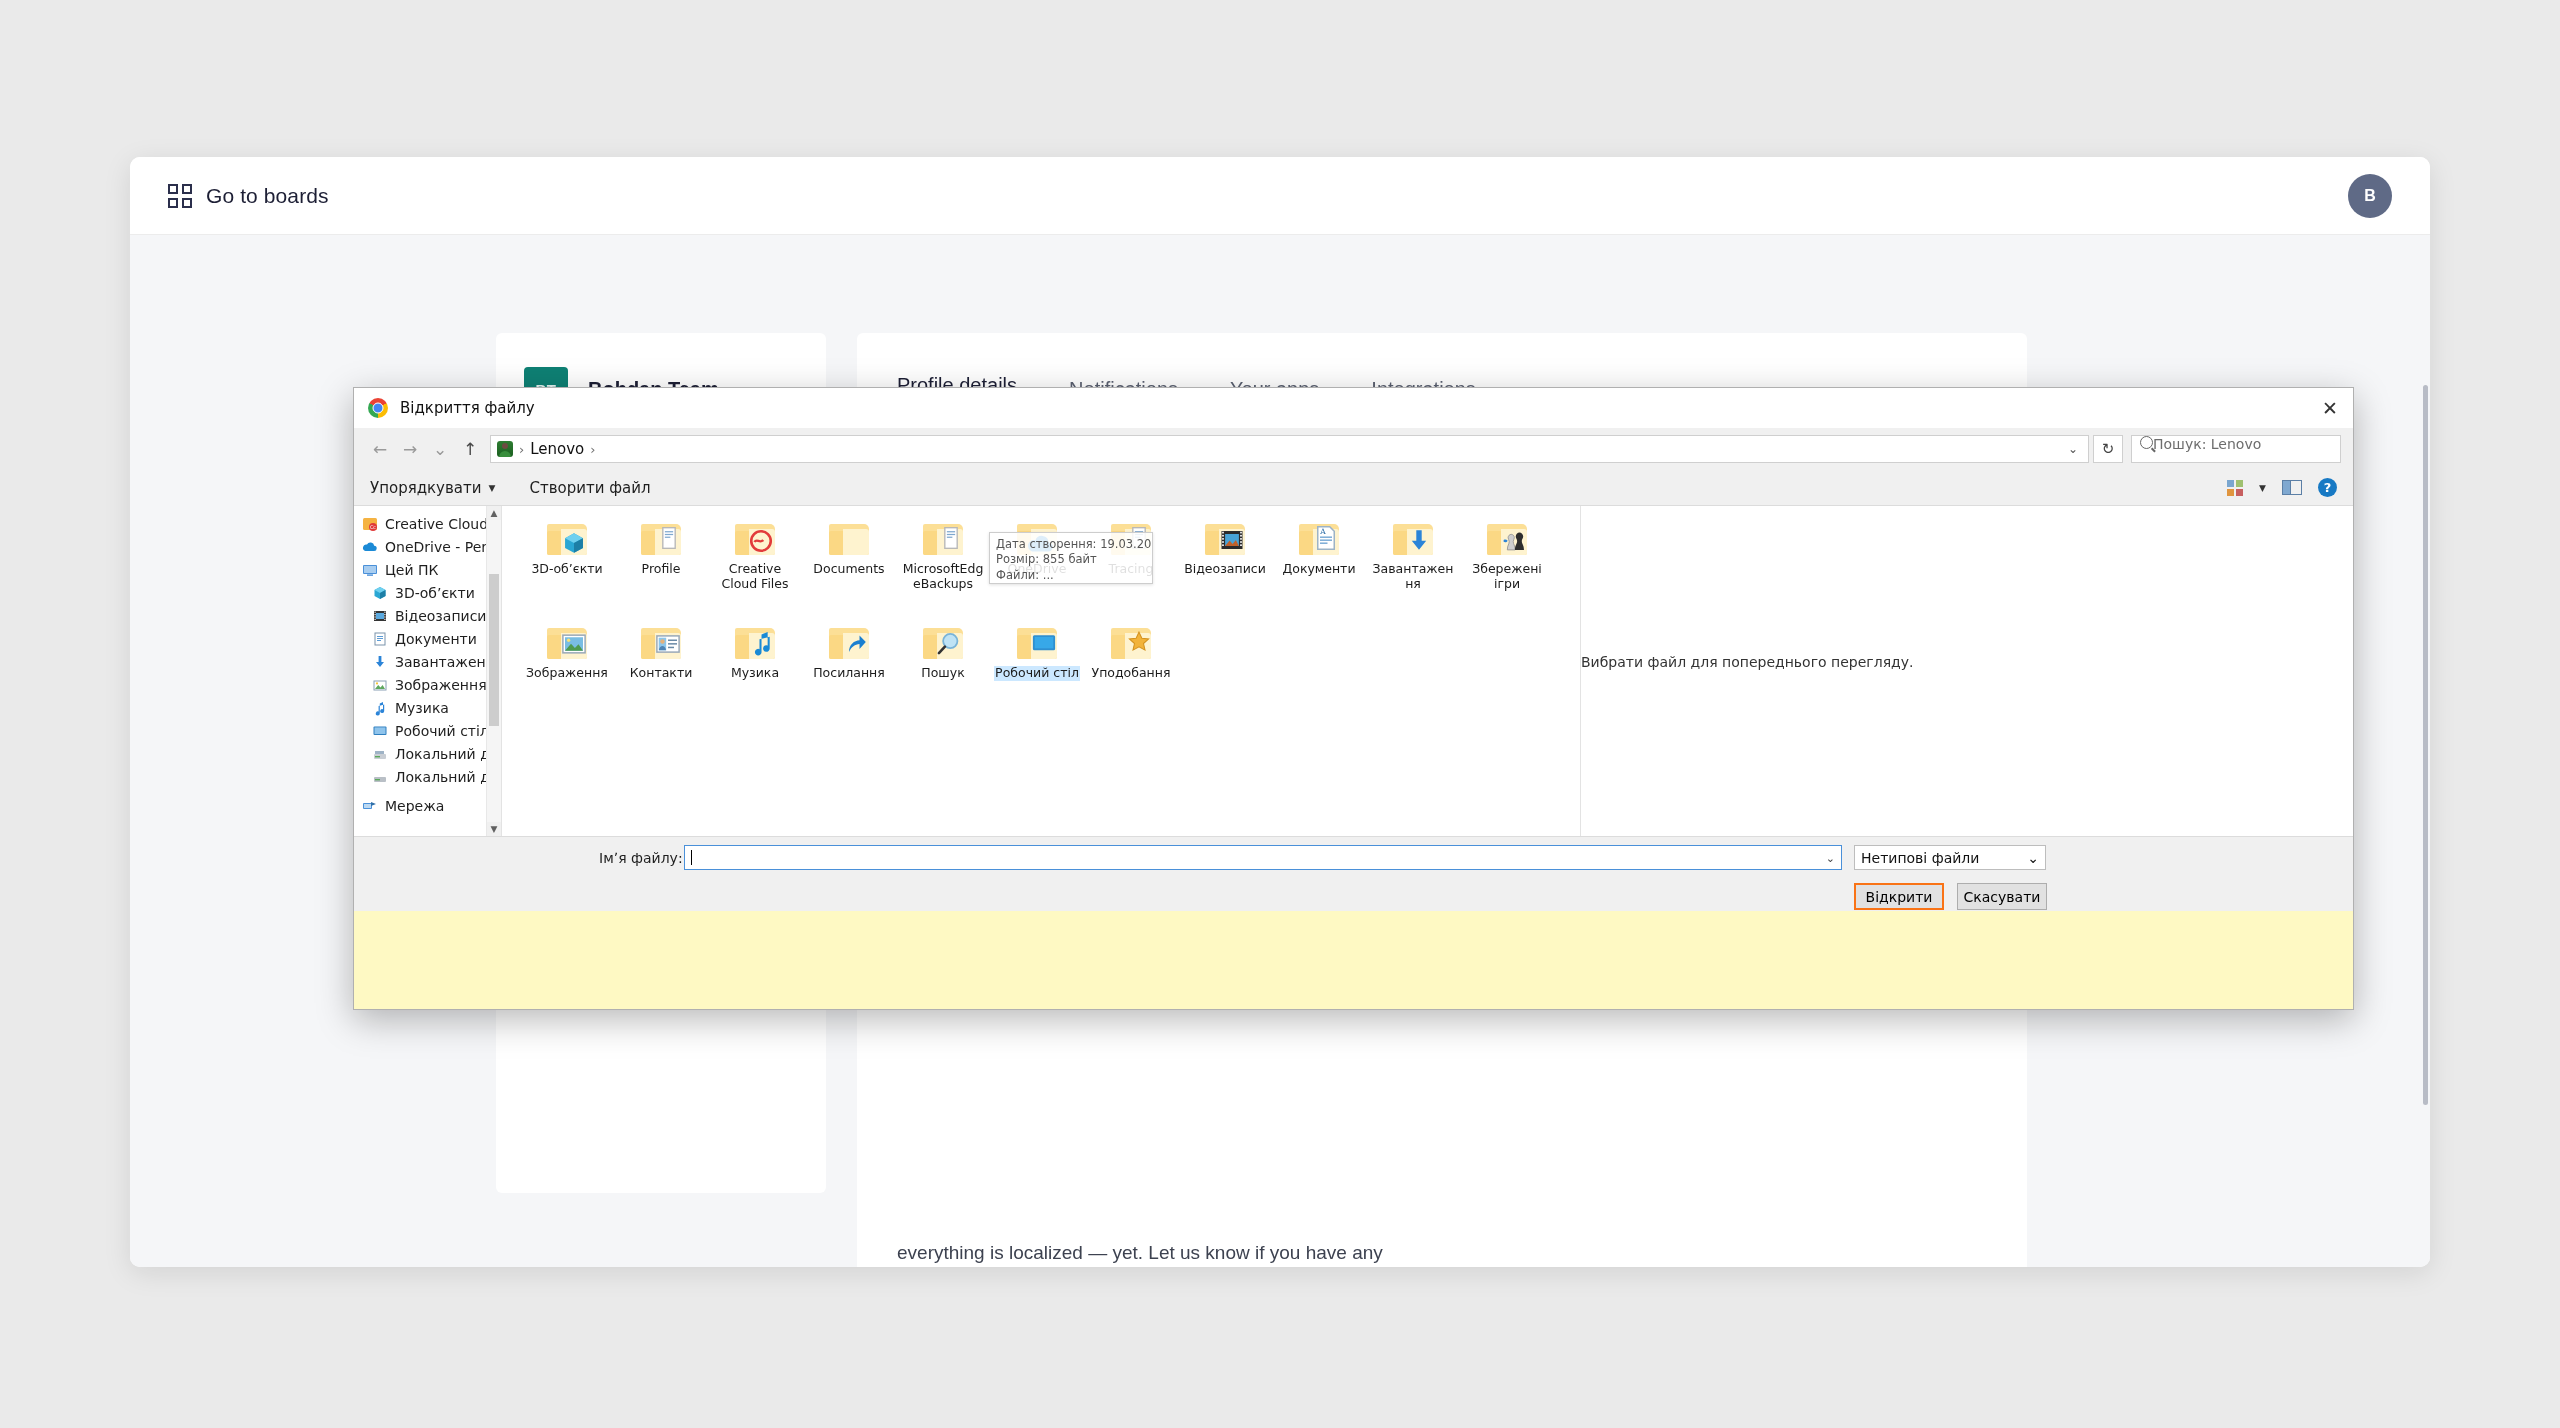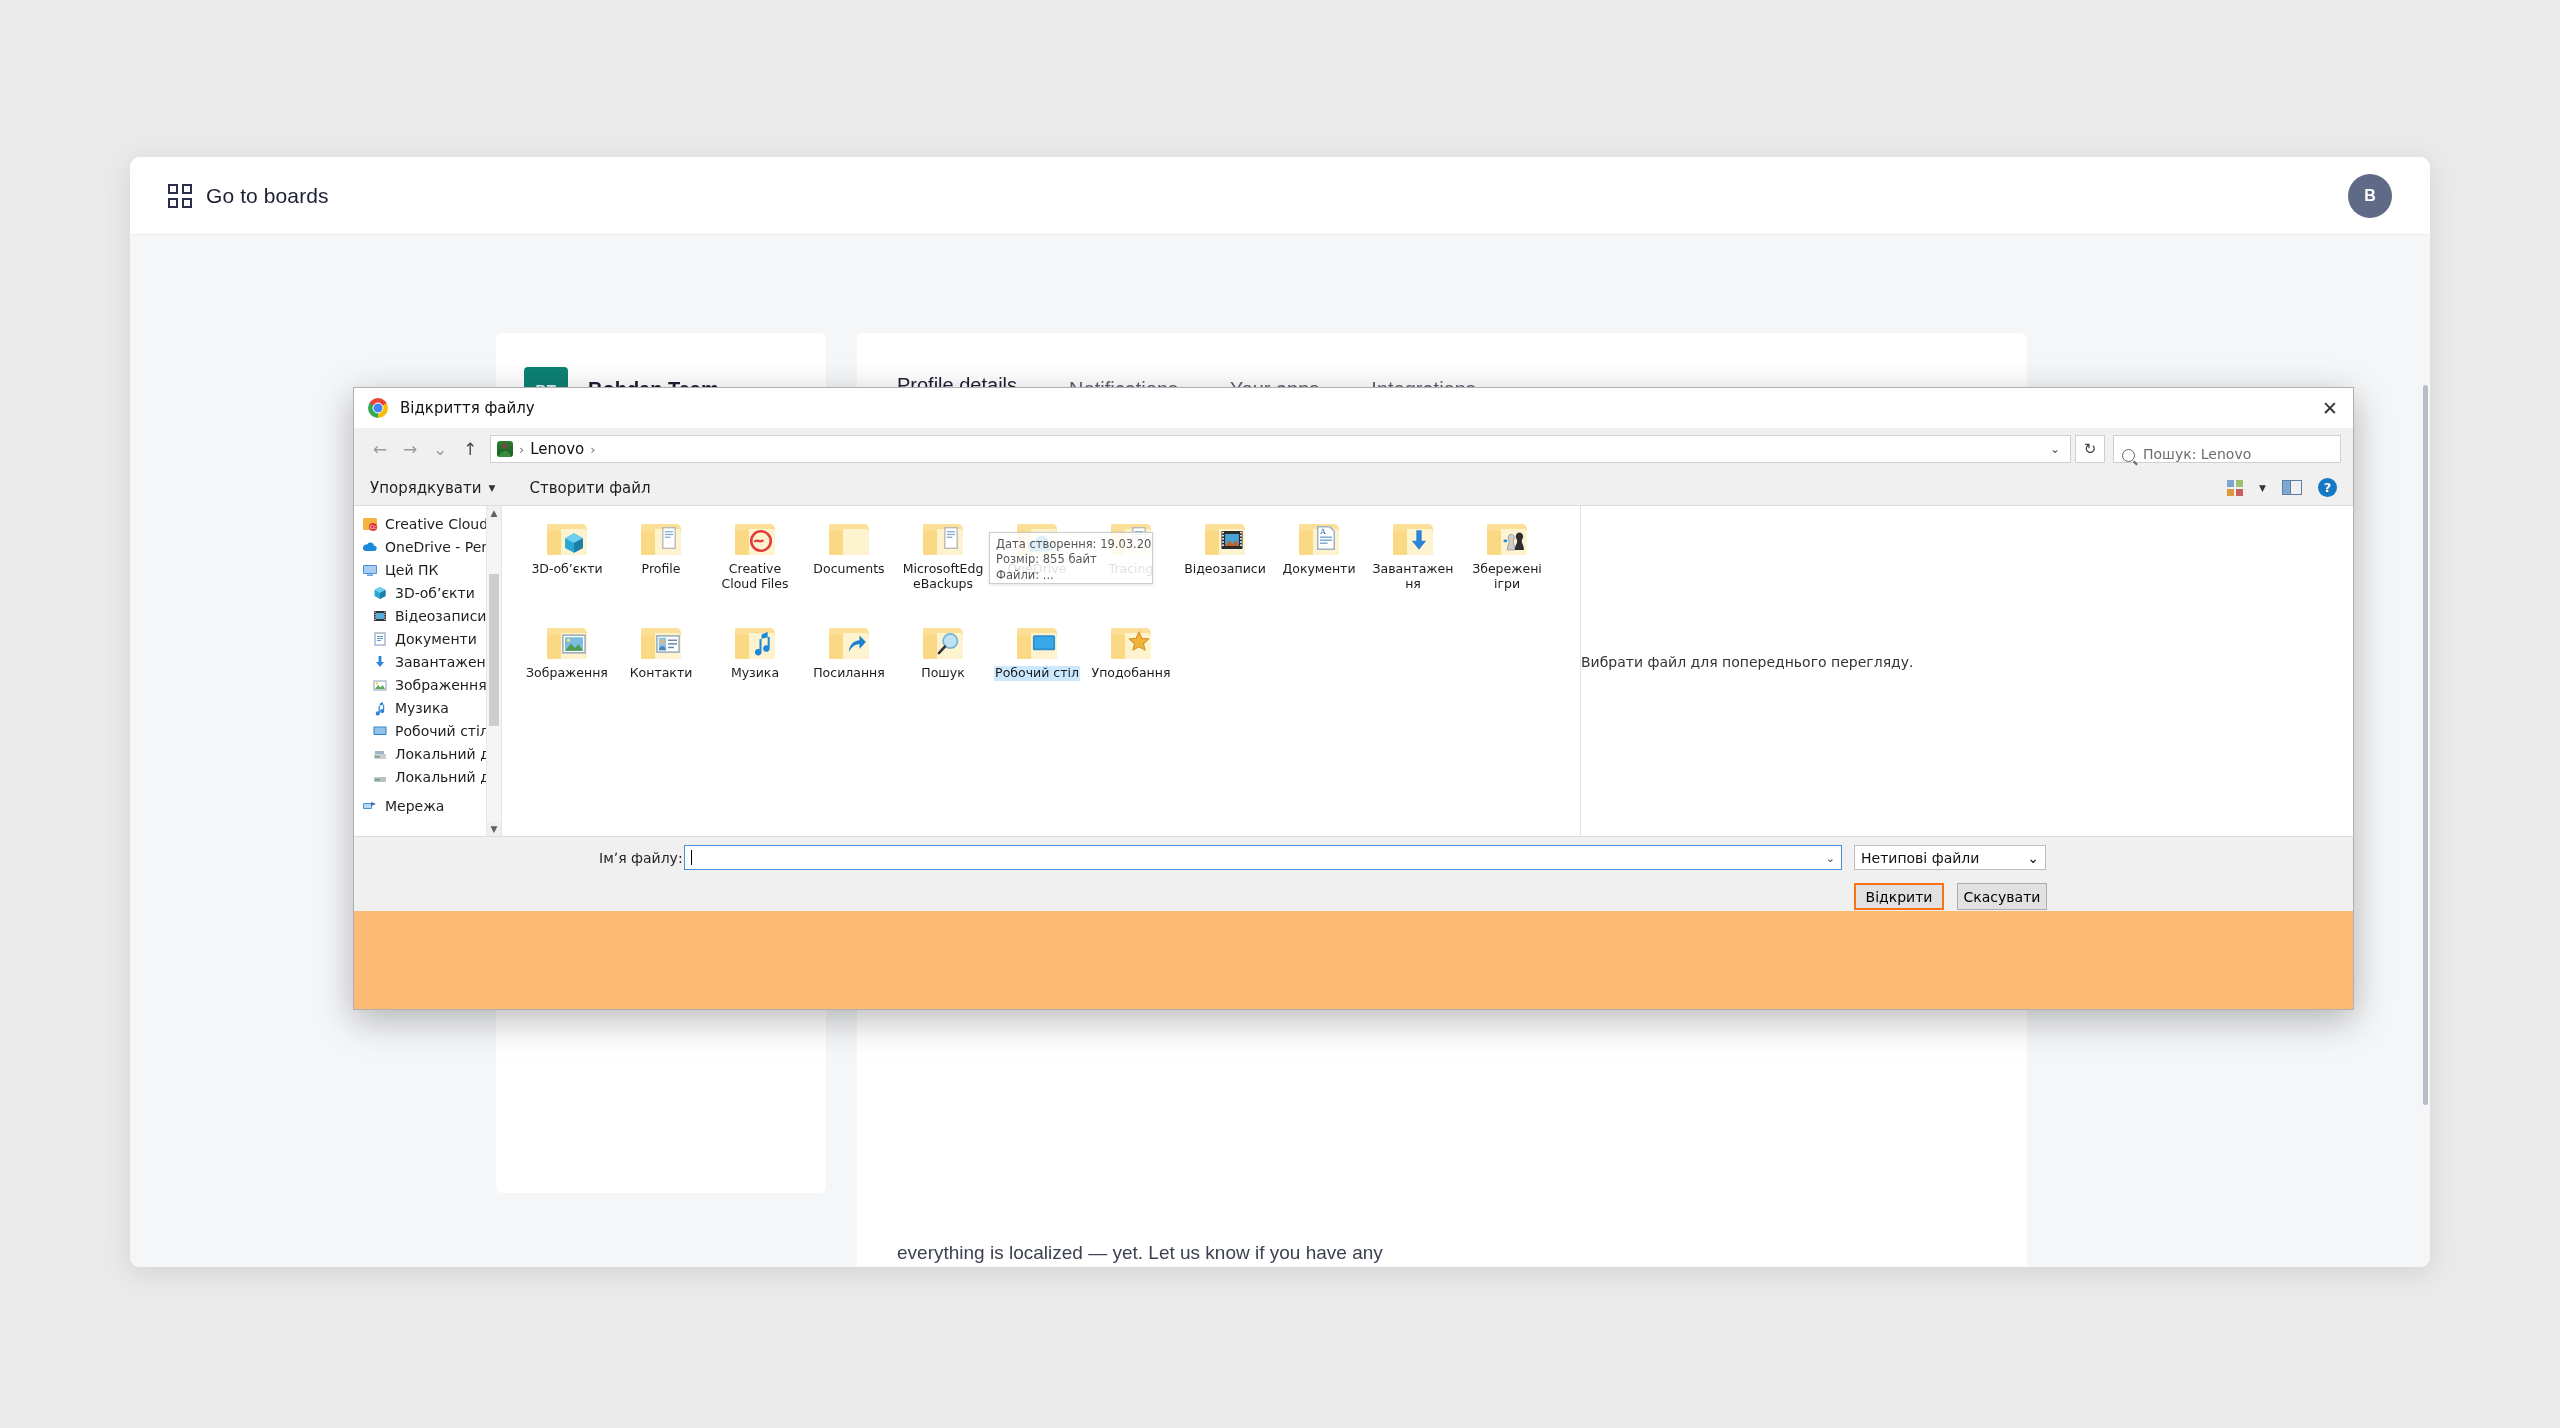--- a/index.html
+++ b/index.html
@@ -101,21 +101,21 @@
     position: absolute; right: 2px; top: 150px;
     width: 5px; height: 720px;
     background: #b8bcc6; border-radius: 3px;
   }
 
   
   .filedlg {
     position: absolute;
     left: 353px; top: 387px;
     width: 2001px; height: 623px;
-    background: #fdba74;
+    background: #fef9c3;
     border: 1px solid #b0b0b0;
     box-shadow: 0 10px 34px rgba(0,0,0,0.28);
     font-family: "DejaVu Sans", sans-serif;
     font-size: 15px;
     color: #000;
     box-sizing: border-box;
   }
   .fd-titlebar {
     height: 40px; background: #ffffff;
     display: flex; align-items: center;
@@ -176,23 +176,23 @@
   .crumb-sep { color: #707070; font-size: 13px; }
   .crumb { color: #111; font-size: 15px; }
   .addr-caret { margin-left: auto; color: #555; font-size: 12px; padding-right: 4px;}
   .refresh-btn {
     width: 30px; height: 28px; margin-left: 2px;
     background: #fff; border: 1px solid #cfcfcf;
     display: flex; align-items: center; justify-content: center;
     color: #444; font-size: 15px; cursor: pointer; box-sizing: border-box;
   }
   .searchbox {
-    width: 228px; height: 28px; margin-left: 6px;
+    width: 210px; height: 28px; margin-left: 6px;
     background: #fff; border: 1px solid #cfcfcf;
-    display: flex; align-items: flex-end; gap: 8px;
+    display: flex; align-items: flex-start; 
     padding: 0 8px; box-sizing: border-box;
   }
   .mag {
     width: 11px; height: 11px; border: 1.6px solid #666; border-radius: 50%;
     position: relative; flex: none;
   }
   .mag::after {
     content:""; position:absolute; right:-4px; bottom:-3px;
     width:5px; height:1.6px; background:#666; transform:rotate(45deg);
   }

